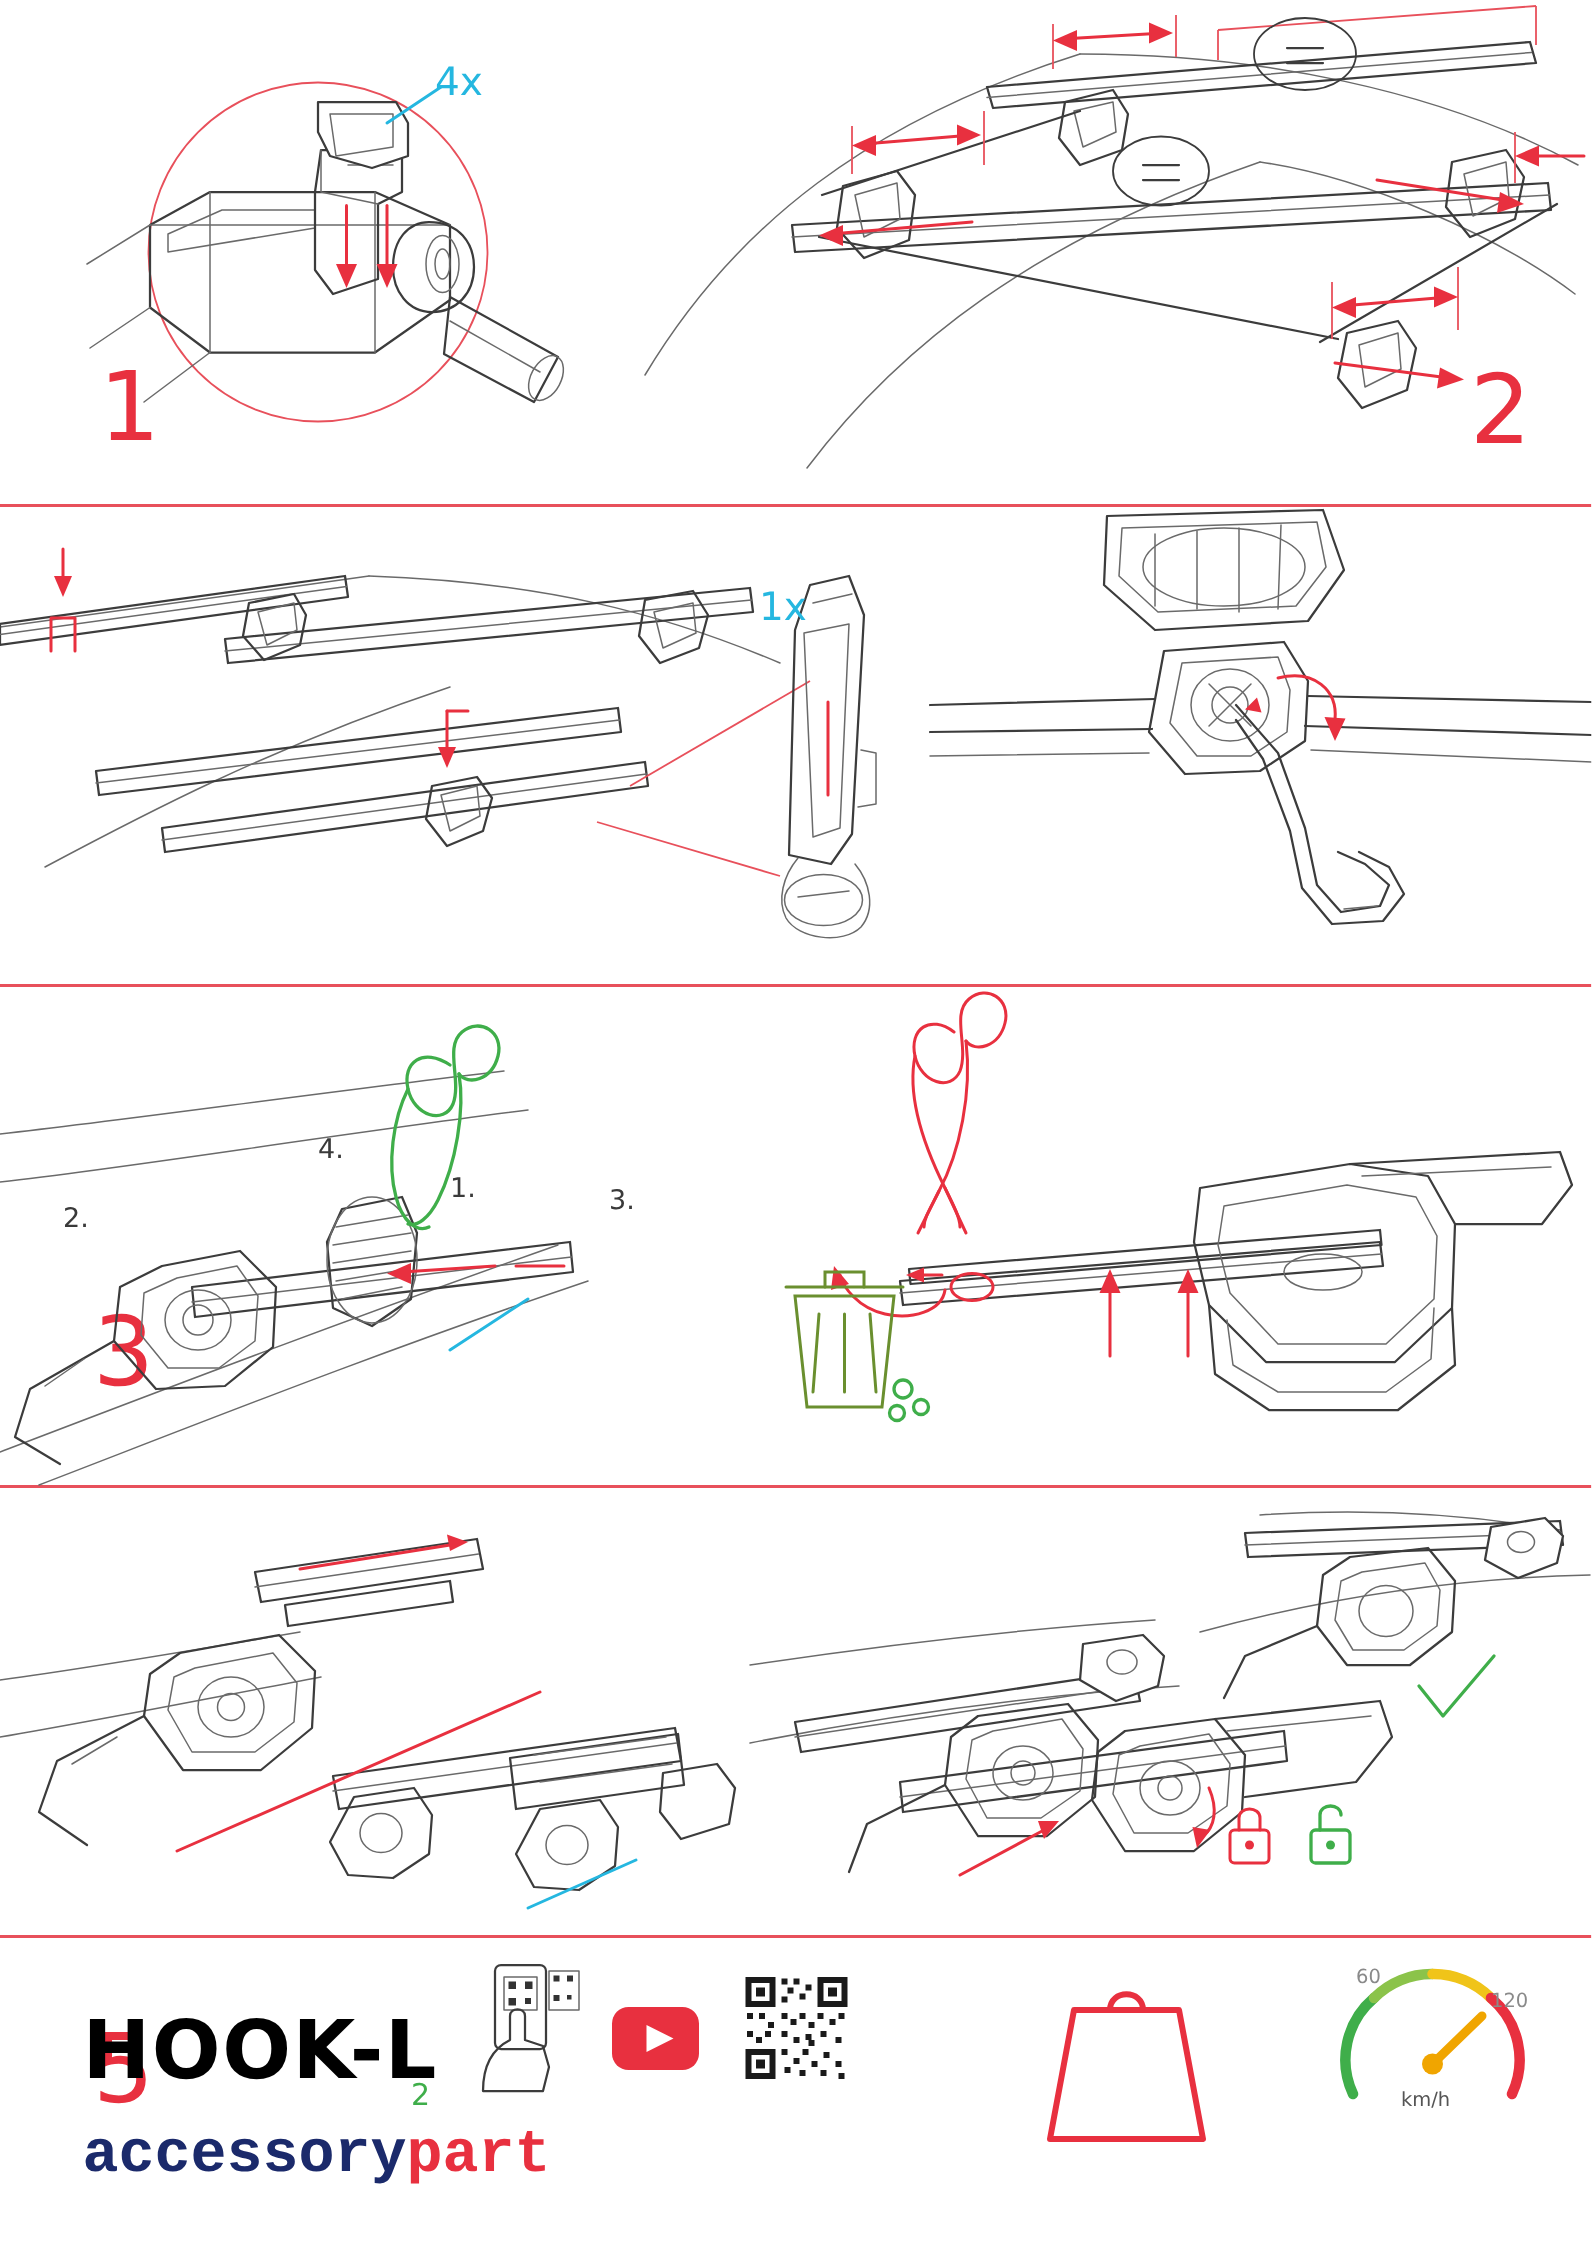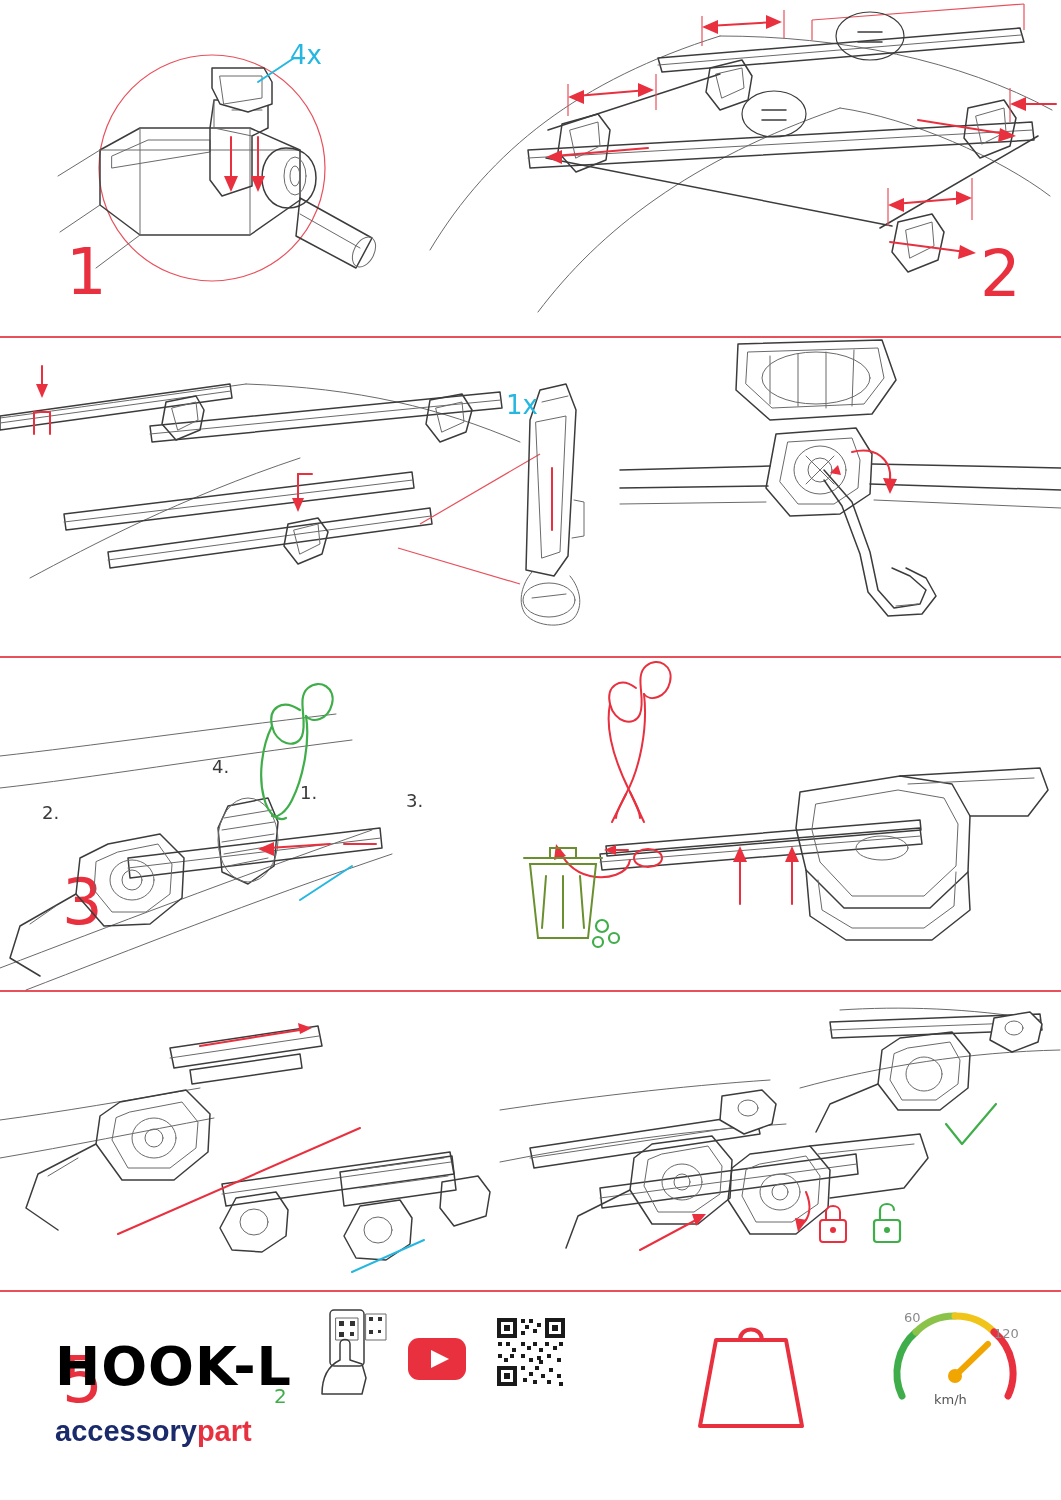--- a/index.html
+++ b/index.html
@@ -73,22 +73,22 @@
     left: 55px; top: 1335px;
     font-family: "DejaVu Sans", sans-serif;
     font-size: 54px;
     font-weight: bold;
     color: #000000;
     letter-spacing: 1px;
   }
   .brand-sub {
     position: absolute;
     left: 55px; top: 1415px;
-    font-family: Liberation Sans, sans-serif;
-    font-size: 29px;
+    font-family: Liberation Mono, monospace;
+    font-size: 40px;
     font-weight: bold;
     color: #1b2a6b;
   }
   .brand-sub .accent { color: #e8303f; }
   .gauge-num { font-family: "DejaVu Sans", sans-serif; font-size: 13px; fill: #8a8a8a; }
   .kmh { font-family: "DejaVu Sans", sans-serif; font-size: 13px; fill: #555; }
 </style>
 </head>
 <body>
 

